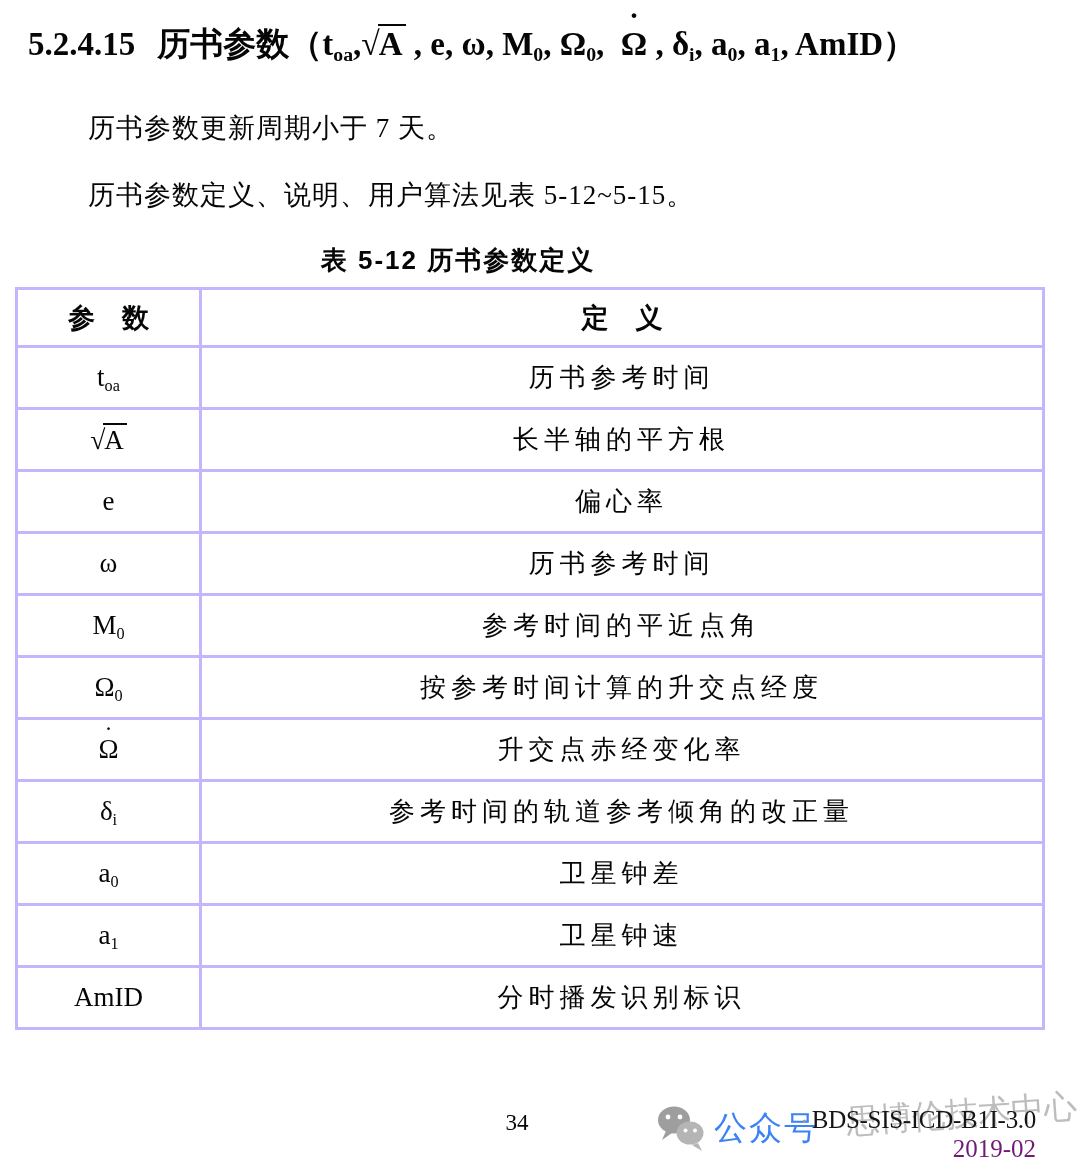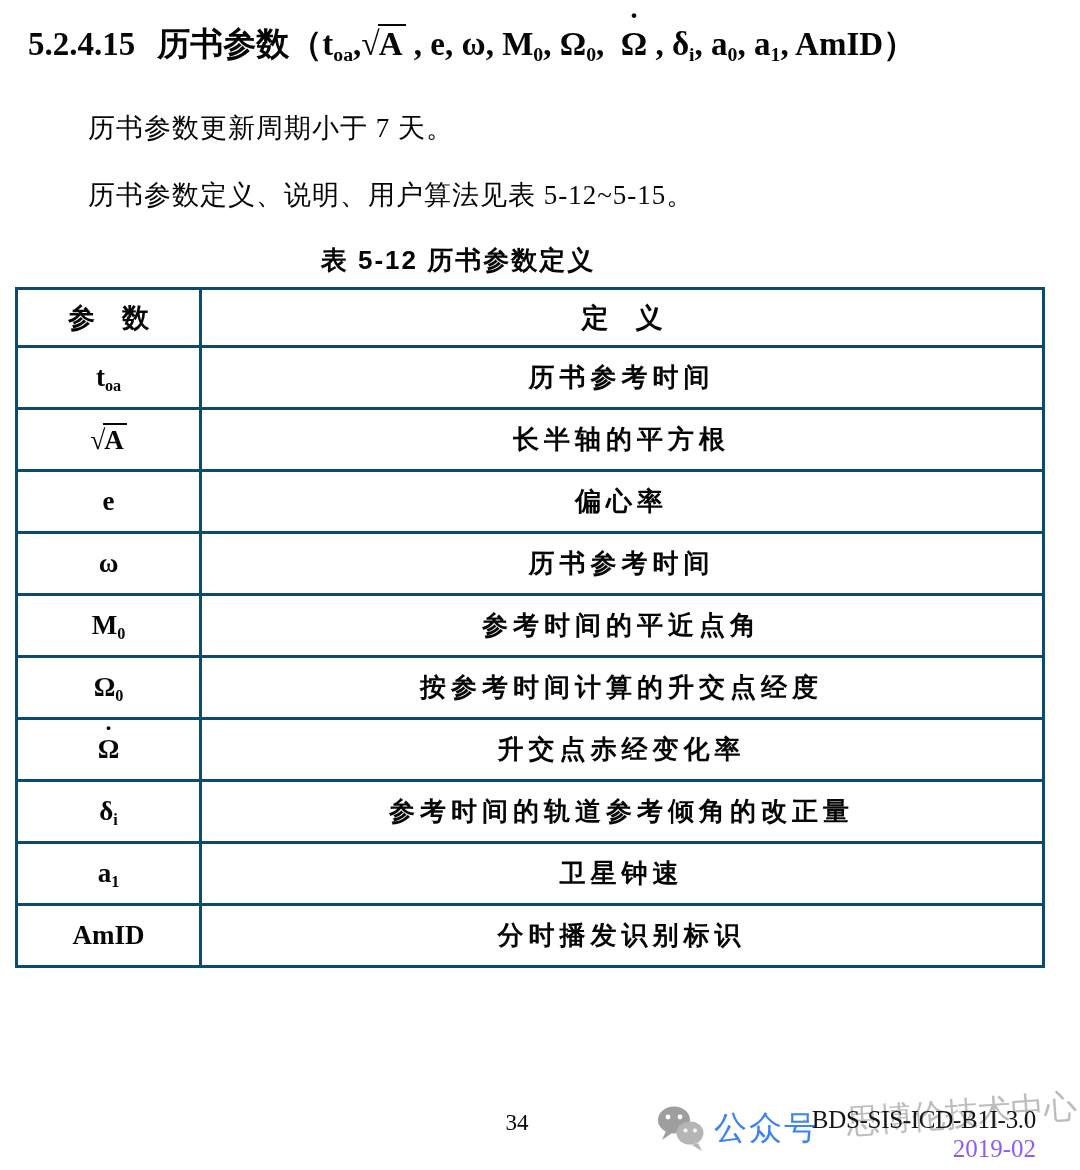--- a/index.html
+++ b/index.html
@@ -44,26 +44,26 @@
     text-align:center;
     font-family:"Liberation Sans", sans-serif;
     font-weight:bold;font-size:26px;letter-spacing:2px;
   }
   
   table.def-table{
     position:absolute;left:15px;top:287px;width:1030px;
     border-collapse:collapse;table-layout:fixed;
   }
   table.def-table th, table.def-table td{
-    border:3px solid #0c4a6e;
+    border:3px solid #c4b5fd;
     vertical-align:middle;
     text-align:center;
   }
   thead tr{height:58px;}
-  tbody tr{height:62px;font-weight:bold;}
+  tbody tr{height:62px;}
   th.param-h, th.def-h{
     font-family:"Liberation Sans", sans-serif;
     font-weight:bold;font-size:27px;
     text-align:center;
   }
   td.param-cell{
     text-align:center;font-size:27px;
     font-family:"Liberation Serif", serif;
   }
   td.def-cell{
@@ -92,21 +92,21 @@
     white-space:nowrap;z-index:1;
   }
   .doc-id{
     position:absolute;top:1106px;right:44px;
     font-size:25px;letter-spacing:-0.3px;color:#141414;
     z-index:2;white-space:nowrap;
   }
   .gray-dot{color:#9a9a9a;margin-right:4px;font-size:22px;}
   .doc-date{
     position:absolute;top:1135px;right:44px;
-    font-size:25px;color:#8b5cf6;z-index:2;
+    font-size:25px;color:#701a75;z-index:2;
   }
 </style>
 </head>
 <body>
 
 <div class="heading"><span>5.2.4.15</span><span class="hgap"></span><span>历书参数</span><span>（</span><span id="heading-params"><span>t<sub>oa</sub></span>,<span class="sqrt"><span class="rad">√</span><span class="sqrt-val">A</span></span> , <span>e</span>, <span>ω</span>, <span>M<sub>0</sub></span>, <span>Ω<sub>0</sub></span>,  <span><span class="dot-above"><span class="overdot">˙</span>Ω</span></span> , <span>δ<sub>i</sub></span>, <span>a<sub>0</sub></span>, <span>a<sub>1</sub></span>, <span>AmID</span></span><span>）</span></div>
 
 <div class="para" id="para1">历书参数更新周期小于 7 天。</div>
 <div class="para" id="para2">历书参数定义、说明、用户算法见表 5-12~5-15。</div>
 
@@ -150,20 +150,24 @@
       </tr>
       <tr>
         <td class="param-cell"><span><span class="dot-above"><span class="overdot">˙</span>Ω</span></span></td>
         <td class="def-cell">升交点赤经变化率</td>
       </tr>
       <tr>
         <td class="param-cell"><span>δ<sub>i</sub></span></td>
         <td class="def-cell">参考时间的轨道参考倾角的改正量</td>
       </tr>
       <tr>
+        <td class="param-cell"><span>a<sub>0</sub></span></td>
+        <td class="def-cell">卫星钟差</td>
+      </tr>
+      <tr>
         <td class="param-cell"><span>a<sub>1</sub></span></td>
         <td class="def-cell">卫星钟速</td>
       </tr>
       <tr>
         <td class="param-cell"><span>AmID</span></td>
         <td class="def-cell">分时播发识别标识</td>
       </tr>
     </tbody>
 </table>
 

